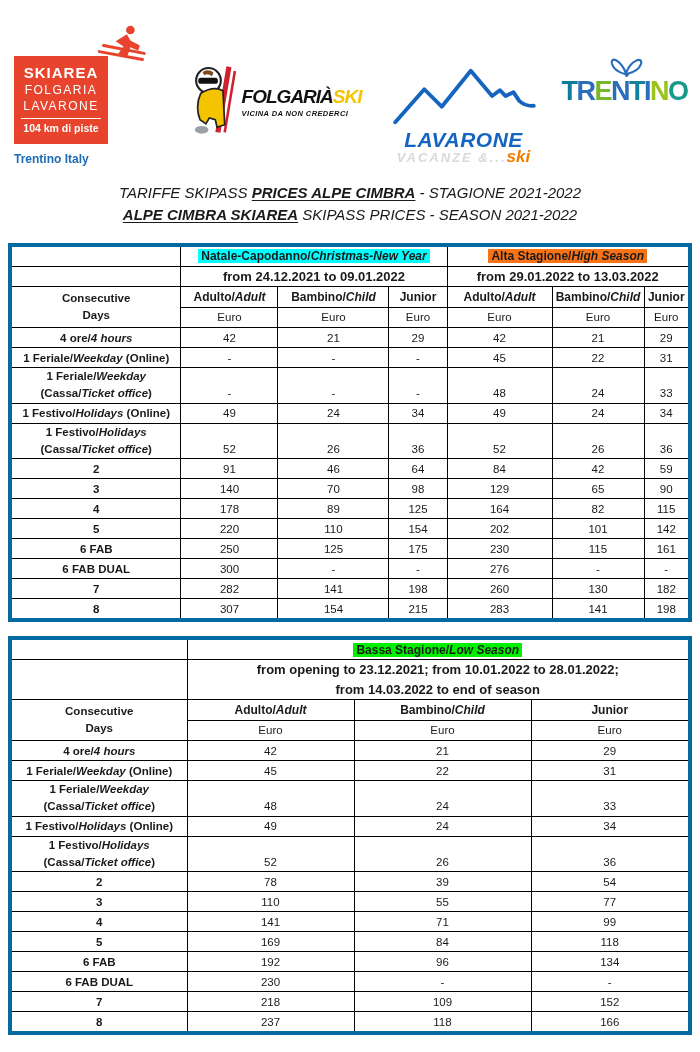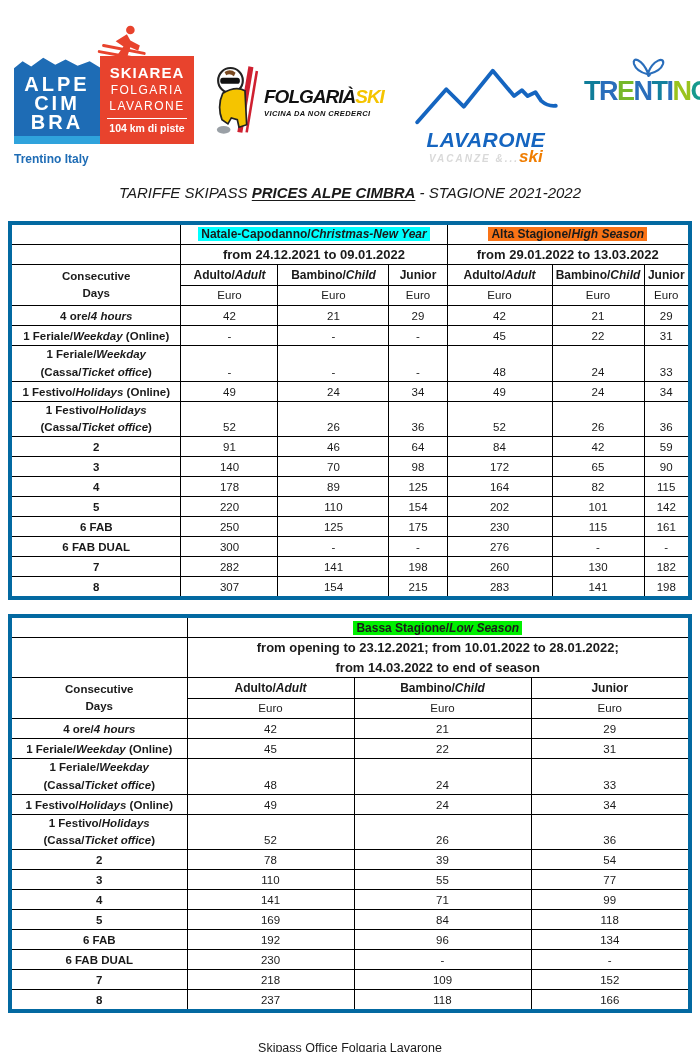--- a/index.html
+++ b/index.html
@@ -27,21 +27,21 @@
   
   .fs{width:168px;margin-left:22px;margin-top:52px;display:flex;align-items:center;font-style:italic;}
   .fs-text{margin-left:2px;}
   .fs-name{font-weight:bold;font-size:19px;letter-spacing:-1px;color:#111;white-space:nowrap;}
   .fs-name .ski{color:#f5c400;}
   .fs-tag{font-weight:bold;font-size:7.5px;letter-spacing:0.4px;color:#111;margin-top:1px;}
   
   .lv{width:152px;margin-left:28px;margin-top:56px;text-align:center;}
   .lv-name{font-weight:bold;font-style:italic;font-size:21px;color:#1565c0;letter-spacing:0.5px;margin-top:-4px;}
   .lv-sub{margin-top:-5px;white-space:nowrap;}
-  .lv-vac{font-weight:bold;font-style:italic;font-size:10px;letter-spacing:2px;color:#d9d9d9;}
+  .lv-vac{font-weight:bold;font-style:italic;font-size:13px;letter-spacing:2px;color:#d9d9d9;}
   .lv-ski{font-weight:bold;font-style:italic;font-size:17px;color:#f07d00;}
   
   .tn{width:150px;margin-left:24px;margin-top:66px;position:relative;}
   .tn-butterfly{position:absolute;left:44px;top:-22px;}
   .tn-word{font-weight:bold;font-size:27px;letter-spacing:-1.5px;white-space:nowrap;}
 
   
   .doc-title{text-align:center;font-style:italic;font-size:15px;line-height:1.45;margin-top:14px;}
   .doc-title .em{font-weight:bold;text-decoration:underline;text-underline-offset:2px;}
 
@@ -74,28 +74,20 @@
       <span class="ac-skier">
         <svg width="56" height="38" viewBox="0 0 64 44">
           <g fill="#e8432d">
             <circle cx="44" cy="7" r="5"></circle>
             <path d="M40 12 l-13 8 l9 6 l-7 10 l11 3 l4 -12 l9 4 l2 -6 l-11 -6 z"></path>
           </g>
           <path d="M8 32 l50 9 M13 25 l47 9" stroke="#e8432d" stroke-width="3.5" fill="none" stroke-linecap="round"></path>
         </svg>
       </span>
       <div class="ac-blocks">
-        <div class="ac-blue">
-          <div class="ltrs">
-            <div>ALPE</div>
-            <div>CIM</div>
-            <div>BRA</div>
-          </div>
-          <div class="ac-strip"></div>
-        </div>
         <div class="ac-red">
           <div class="r1">SKIAREA</div>
           <div class="r2">FOLGARIA</div>
           <div class="r3">LAVARONE</div>
           <div class="sep"></div>
           <div class="r4">104 km di piste</div>
         </div>
       </div>
       <div class="ac-tag">Trentino Italy</div>
     </div>
@@ -134,20 +126,21 @@
           <path d="M20 19 C14 5 4 2 6 10 C8 16 15 19 19 20 M20 19 C25 6 37 2 35 10 C33 16 25 19 21 20 M19.5 20 q1.5 4 2.5 0" fill="none" stroke="#2a6ebb" stroke-width="2.2" stroke-linecap="round"></path>
         </svg>
       </span>
       <div class="tn-word"><span style="color: rgb(15, 125, 153);">T</span><span style="color: rgb(42, 110, 187);">R</span><span style="color: rgb(118, 184, 42);">E</span><span style="color: rgb(42, 110, 187);">N</span><span style="color: rgb(19, 128, 158);">T</span><span style="color: rgb(42, 110, 187);">I</span><span style="color: rgb(154, 195, 28);">N</span><span style="color: rgb(21, 154, 140);">O</span></div>
     </div>
 
   </div>
 
   <div class="doc-title">
     <div><span>TARIFFE SKIPASS </span><span class="em">PRICES ALPE CIMBRA</span><span> - STAGIONE 2021-2022</span></div>
+    <div><span class="em">ALPE CIMBRA SKIAREA</span><span> SKIPASS PRICES - SEASON 2021-2022</span></div>
   </div>
 
   <table class="tbl1">
     <colgroup>
       <col style="width:171px">
         <col style="width:97px">
         <col style="width:111px">
         <col style="width:58px">
       <col style="width:105px">
         <col style="width:92px">
@@ -239,21 +232,21 @@
           <td class="val">64</td>
           <td class="val">84</td>
           <td class="val">42</td>
           <td class="val">59</td>
         </tr>
         <tr>
           <td class="lbl"><span>3</span></td>
           <td class="val">140</td>
           <td class="val">70</td>
           <td class="val">98</td>
-          <td class="val">172</td>
+          <td class="val">129</td>
           <td class="val">65</td>
           <td class="val">90</td>
         </tr>
         <tr>
           <td class="lbl"><span>4</span></td>
           <td class="val">178</td>
           <td class="val">89</td>
           <td class="val">125</td>
           <td class="val">164</td>
           <td class="val">82</td>

